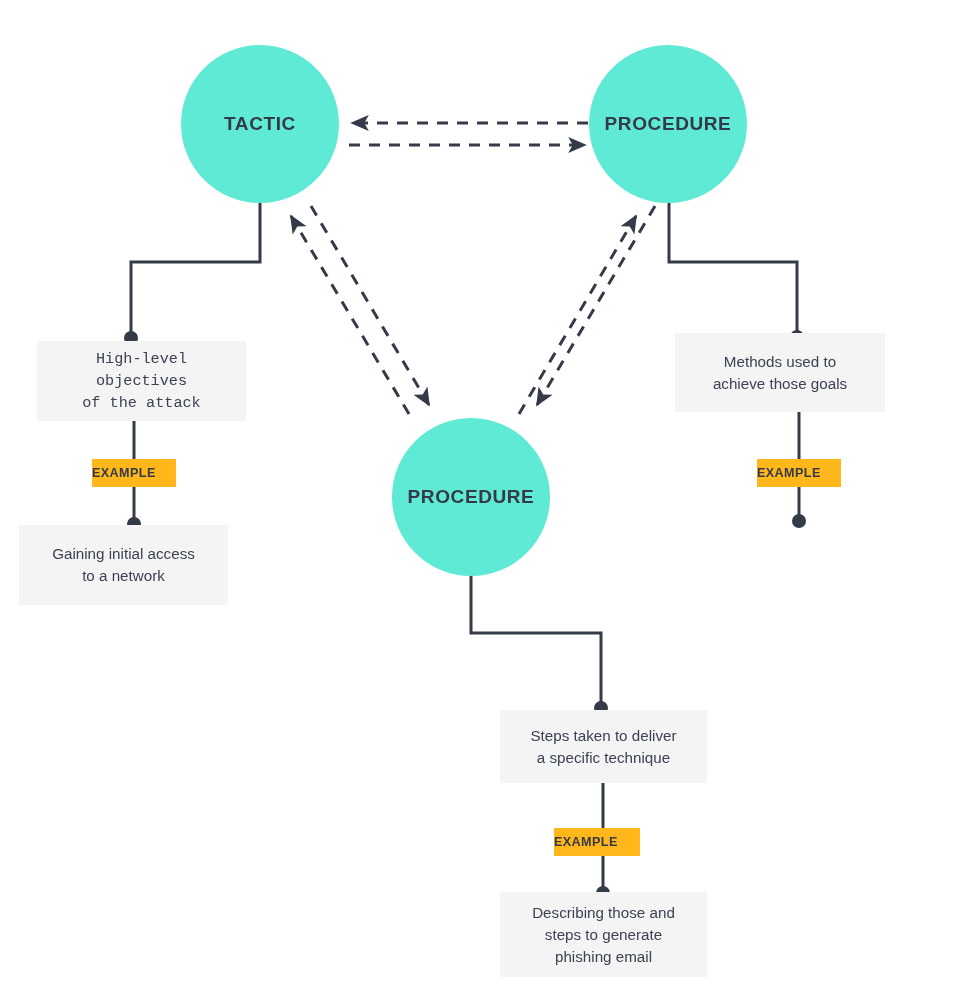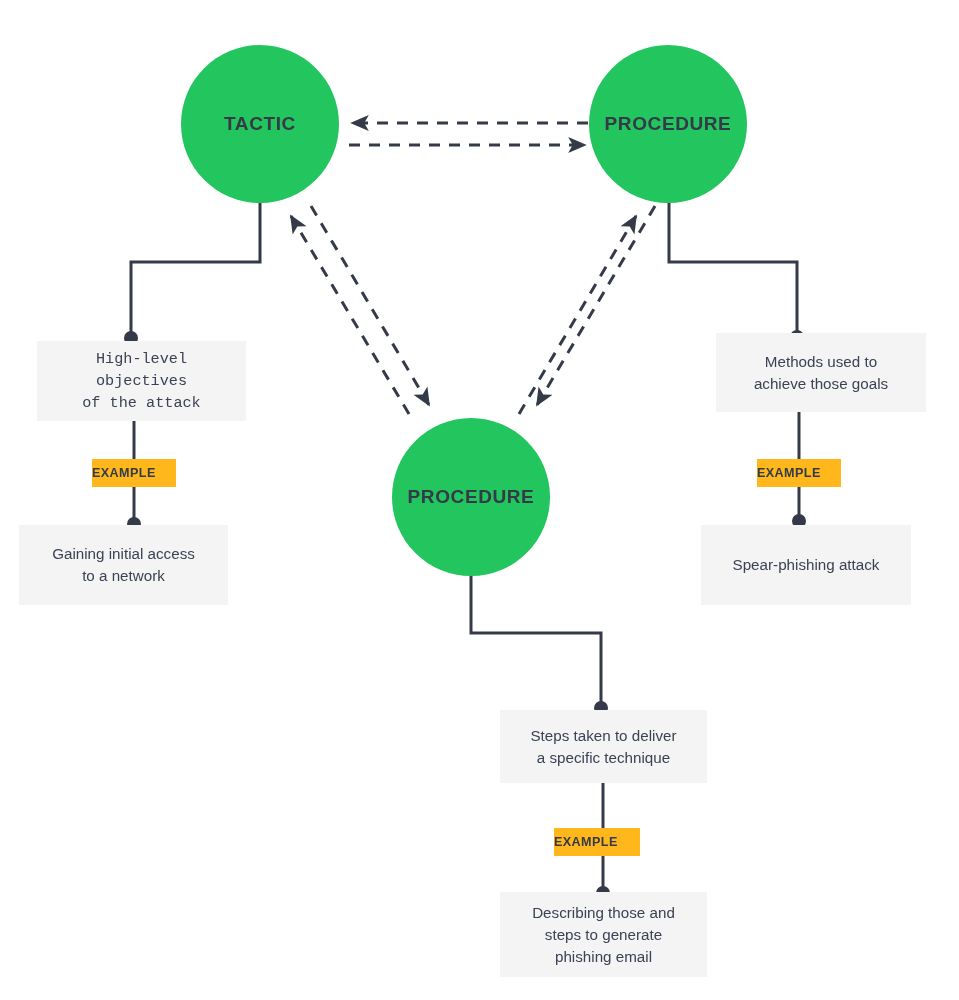--- a/index.html
+++ b/index.html
@@ -24,21 +24,21 @@
     position: absolute;
     left: 0;
     top: 0;
     width: 959px;
     height: 1000px;
     pointer-events: none;
   }
   .node-circle {
     position: absolute;
     border-radius: 50%;
-    background: #22c55e;
+    background: #5eead4;
     display: flex;
     align-items: center;
     justify-content: center;
     box-sizing: border-box;
   }
   .node-circle .node-label {
     font-size: 19px;
     font-weight: bold;
     letter-spacing: 0.6px;
     color: #343a47;
@@ -163,36 +163,31 @@
     <span class="badge-text">EXAMPLE</span>
   </div>
 
   <div class="info-box" style="left:19px; top:525px; width:209px; height:80px;">
     <span class="box-text">
       <span>Gaining initial access</span><br>
       <span>to a network</span>
     </span>
   </div>
 
-  <div class="info-box" style="left:716px; top:333px; width:210px; height:79px;">
+  <div class="info-box" style="left:675px; top:333px; width:210px; height:79px;">
     <span class="box-text">
       <span>Methods used to</span><br>
       <span>achieve those goals</span>
     </span>
   </div>
 
   <div class="example-badge" style="left:757px; top:459px; width:84px; height:28px;">
     <span class="badge-text">EXAMPLE</span>
   </div>
 
-  <div class="info-box" style="left:701px; top:525px; width:210px; height:80px;">
-    <span class="box-text">
-      <span>Spear-phishing attack</span>
-    </span>
-  </div>
 
   <div class="info-box" style="left:500px; top:710px; width:207px; height:73px;">
     <span class="box-text">
       <span>Steps taken to deliver</span><br>
       <span>a specific technique</span>
     </span>
   </div>
 
   <div class="example-badge" style="left:554px; top:828px; width:86px; height:28px;">
     <span class="badge-text">EXAMPLE</span>

